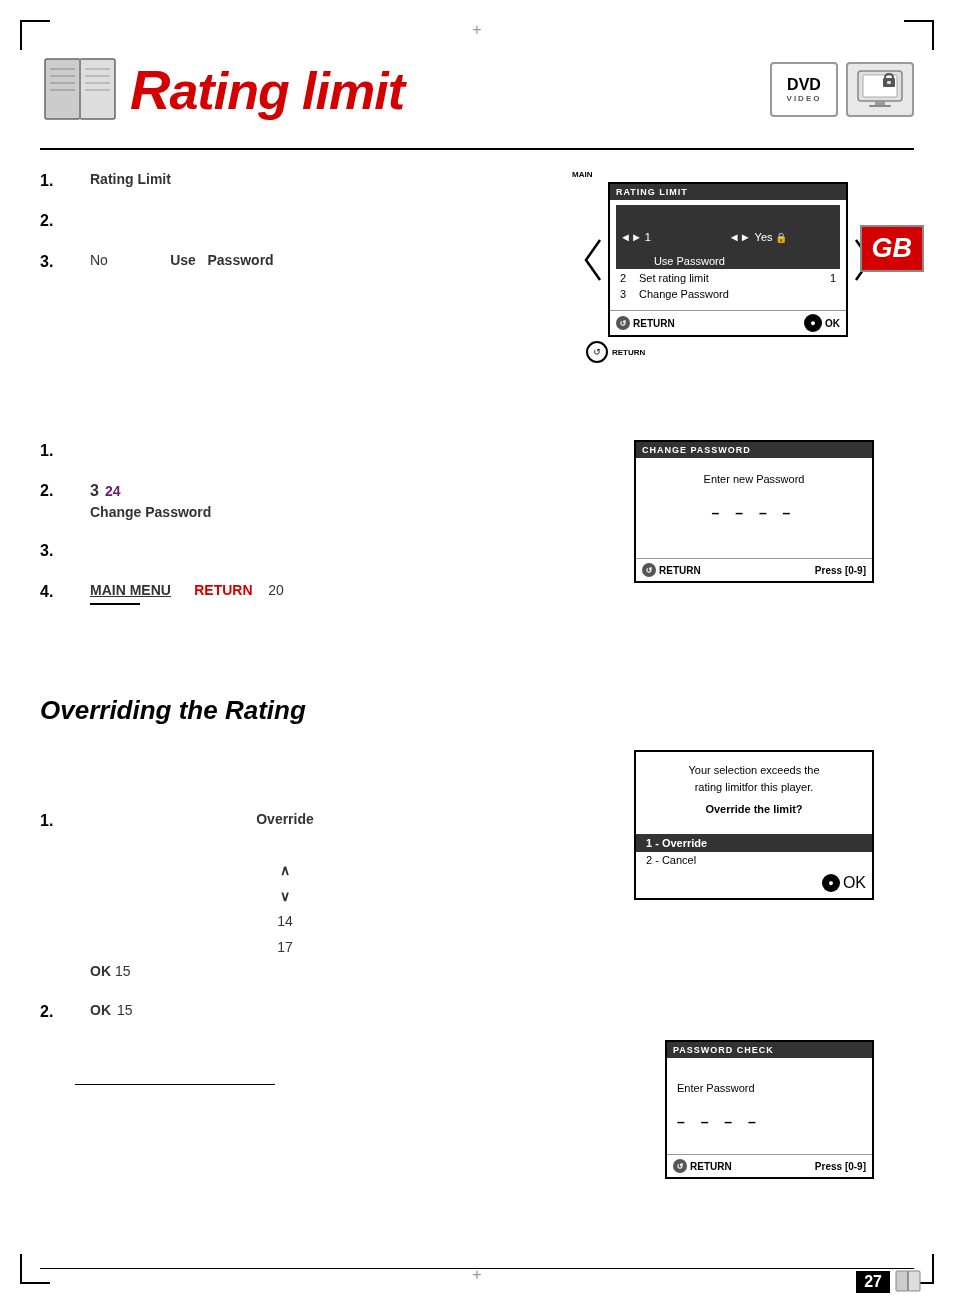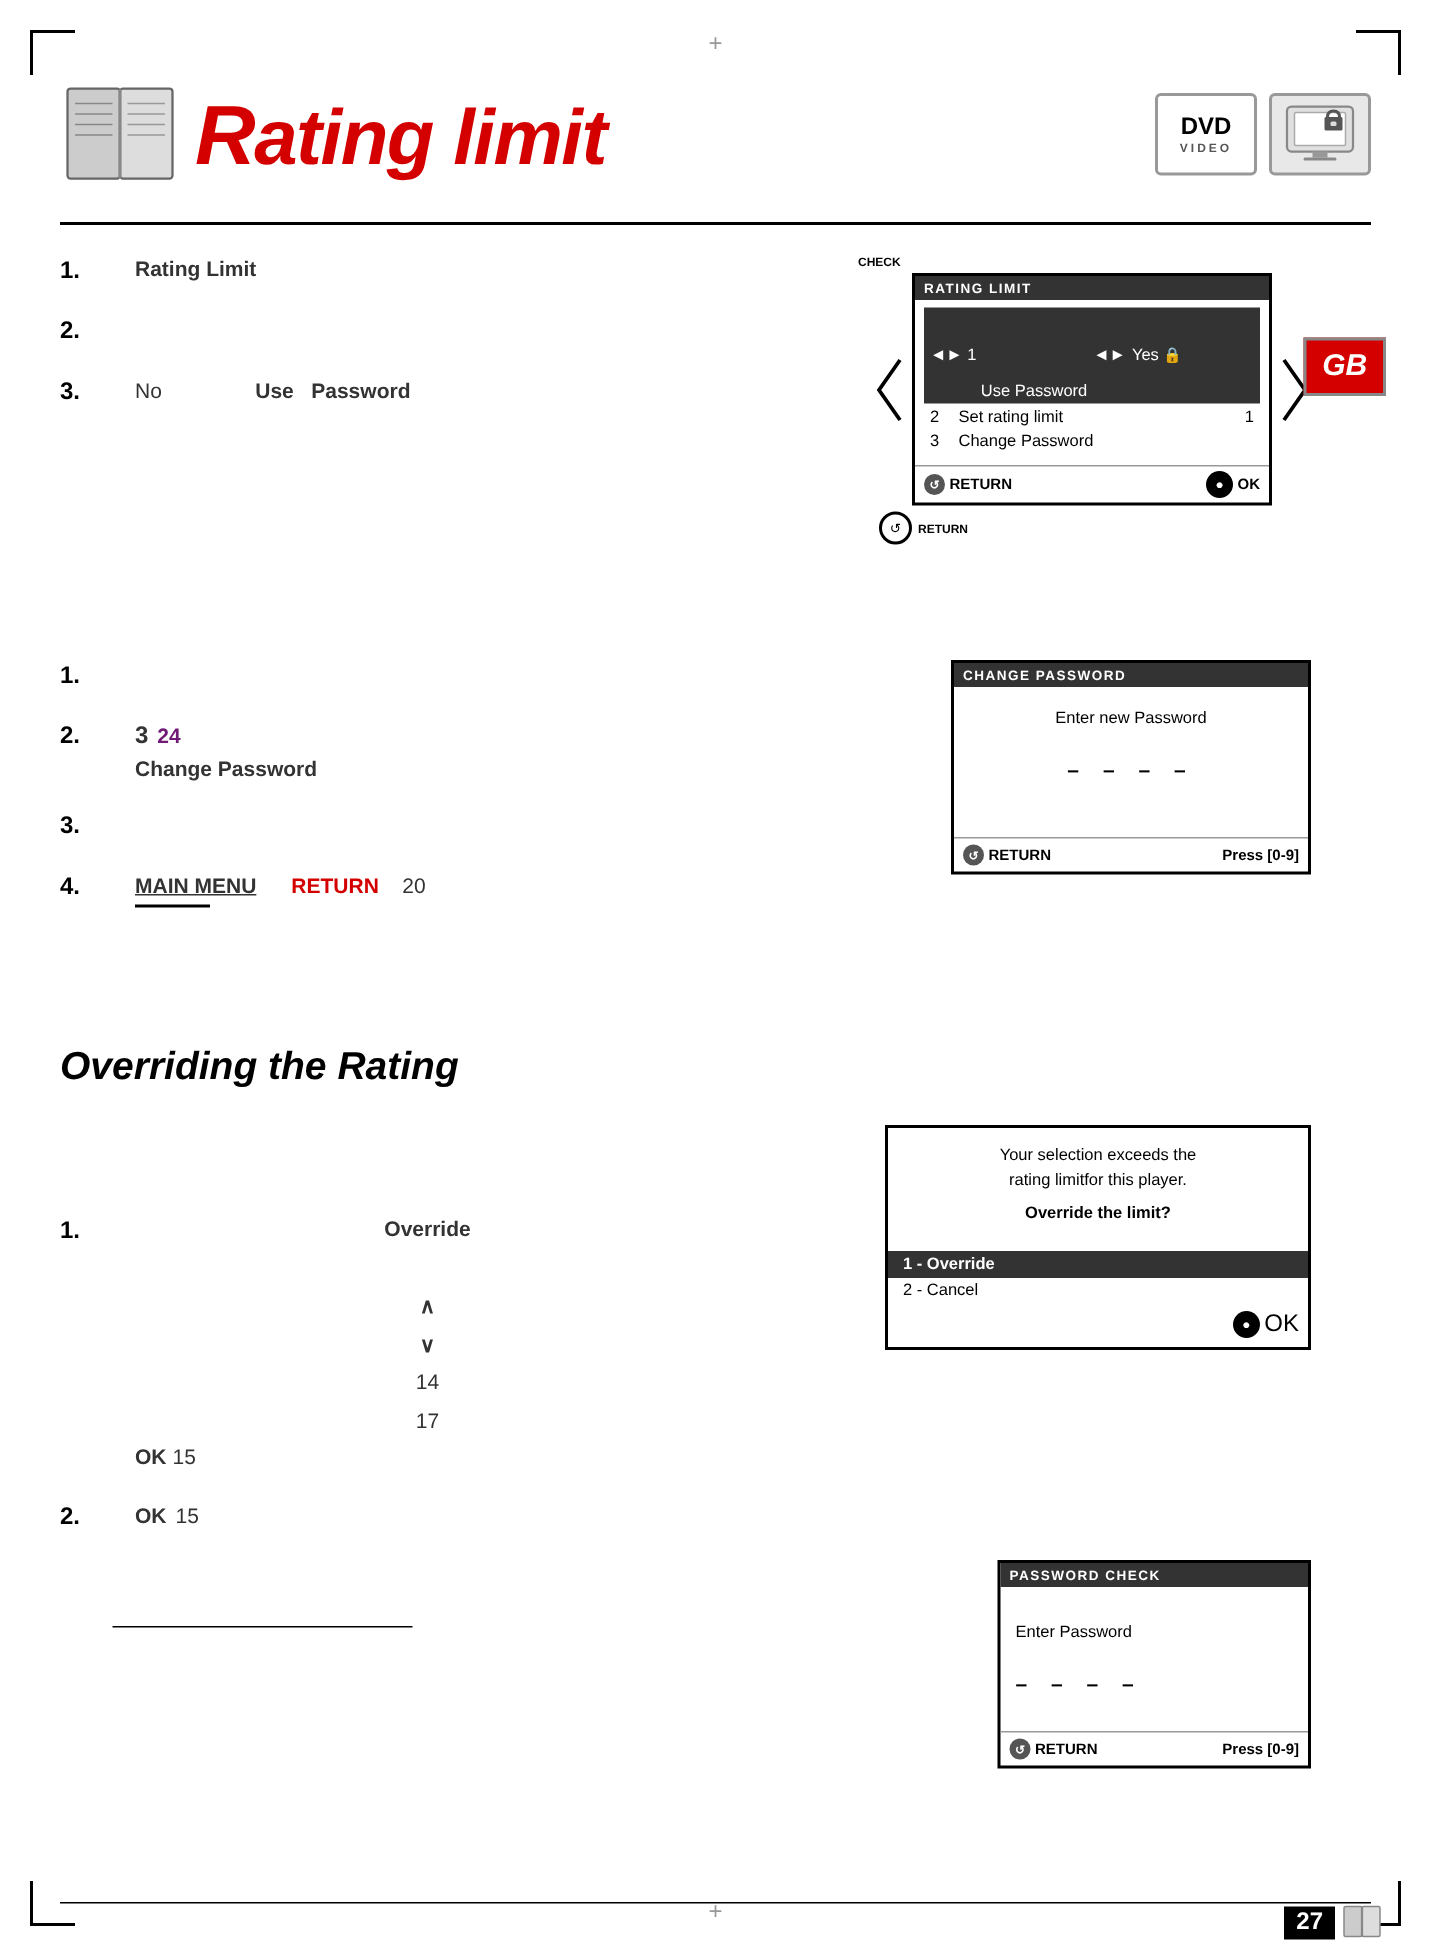--- a/index.html
+++ b/index.html
@@ -283,21 +283,21 @@
       top: 590px;
       left: 0;
       right: 0;
     }
 
     
     .override-screen {
       position: absolute;
       right: 0;
       top: 0;
-      width: 284px;
+      width: 240px;
       border: 2px solid #000;
       background: #fff;
     }
 
     .ov-body {
       padding: 10px;
       font-size: 11px;
       text-align: center;
       line-height: 1.5;
     }
@@ -452,21 +452,21 @@
           <span class="bold">Use</span>
           &nbsp;
           <span class="bold">Password</span>
         </div>
       </div>
     </div>
 
     <div style="position:absolute; right: 40px; top: 0;">
 
       <div style="display:flex; align-items:center; gap:4px; margin-bottom:3px; margin-left: -10px;">
-        <div style="font-size:8px; font-weight:bold; text-align:center; color:#000;">CHECK</div>
+        <div style="font-size:8px; font-weight:bold; text-align:center; color:#000;">MAIN</div>
       </div>
 
       <div style="display:flex; align-items:center; gap:4px;">
 
         <div style="display:flex;flex-direction:column;align-items:center;gap:2px;">
           <svg width="22" height="50" viewBox="0 0 22 50">
             <path d="M18 5 L4 25 L18 45" fill="none" stroke="#000" stroke-width="2.5"></path>
           </svg>
         </div>
 
@@ -512,21 +512,21 @@
           </svg>
         </div>
       </div>
 
       <div style="display:flex;align-items:center;gap:4px;margin-top:4px;margin-left:4px;">
         <div style="width:22px;height:22px;border-radius:50%;border:2px solid #000;display:flex;align-items:center;justify-content:center;font-size:9px;">↺</div>
         <div style="font-size:8px;font-weight:bold;">RETURN</div>
       </div>
     </div>
 
-    <div style="position:absolute;right:-10px;top:55px;background:#d40000;color:#fff;font-size:20px;font-weight:900;font-style:italic;font-family:'Arial Black',sans-serif;padding:6px 10px;border:2px solid #888;min-width:55px;text-align:center;">GB</div>
+    <div style="position:absolute;right:-10px;top:55px;background:#d40000;color:#fff;font-size:27px;font-weight:900;font-style:italic;font-family:'Arial Black',sans-serif;padding:6px 10px;border:2px solid #888;min-width:55px;text-align:center;">GB</div>
   </div>
 
   <div class="section2">
 
     <div style="position:absolute;left:0;top:0;width:460px;">
       <div class="step">
         <span class="step-num">1.</span>
         <div class="step-content"></div>
       </div>
       <div class="step">

